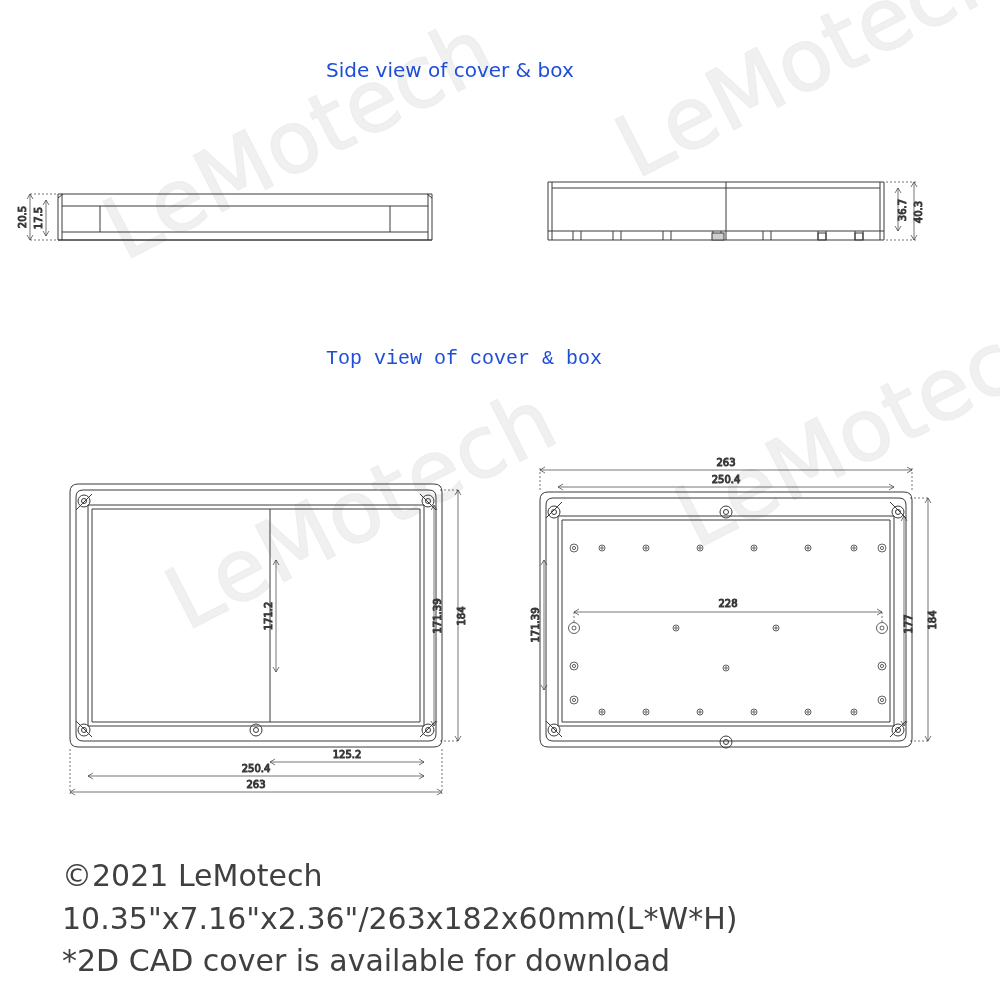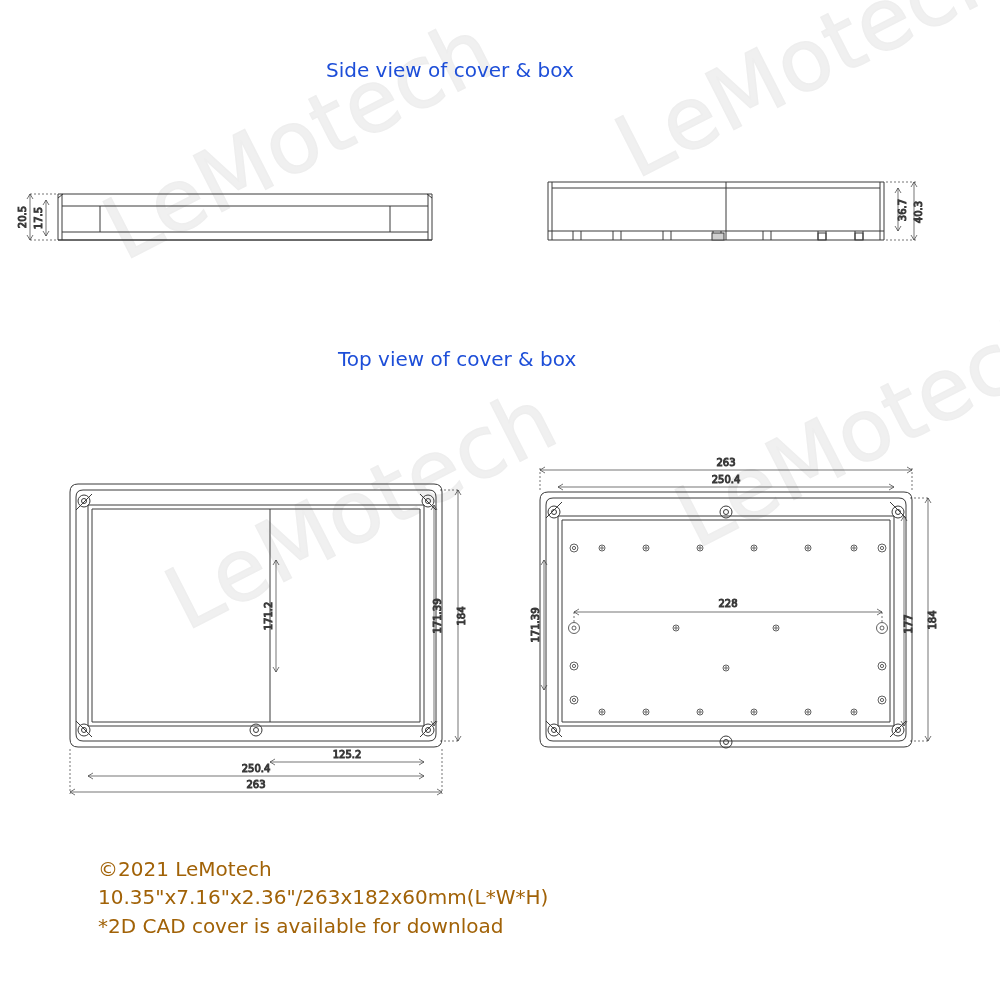--- a/index.html
+++ b/index.html
@@ -43,21 +43,21 @@
 
   
   .heading {
     position: absolute;
     font-size: 20px;
     font-weight: 400;
     color: #1d4ed8;
     white-space: nowrap;
   }
   #heading-side { left: 326px; top: 58px; }
-  #heading-top  { left: 338px; top: 347px; }
+  #heading-top  { left: 326px; top: 347px; font-family: Liberation Mono, monospace; }
 
   
   svg.draw {
     position: absolute;
     left: 0;
     top: 0;
     width: 1000px;
     height: 1000px;
     pointer-events: none;
   }
@@ -67,25 +67,24 @@
   }
 
   
   .footer {
     position: absolute;
     left: 62px;
     top: 855px;
     width: 700px;
   }
   .footer div {
-    font-size: 20px;
+    font-size: 30px;
     line-height: 1.42;
-    color: #a16207;
+    color: #404040;
     white-space: nowrap;
-    margin-left: 36px;
   }
 </style>
 </head>
 <body>
 
 <div class="page">
 
   <div class="wm wm-1">LeMotech</div>
   <div class="wm wm-2">LeMotech</div>
   <div class="wm wm-3">LeMotech</div>

